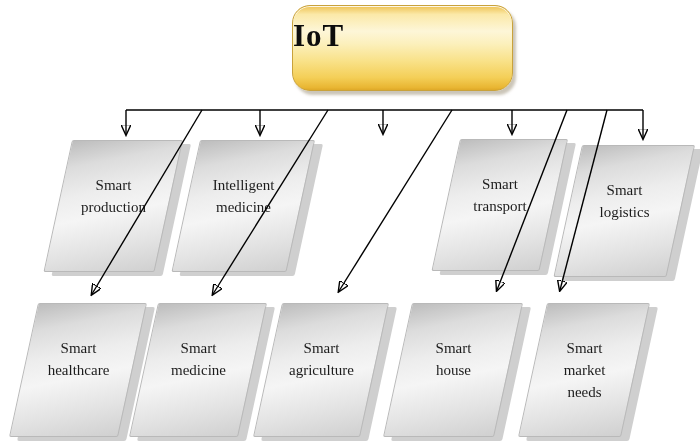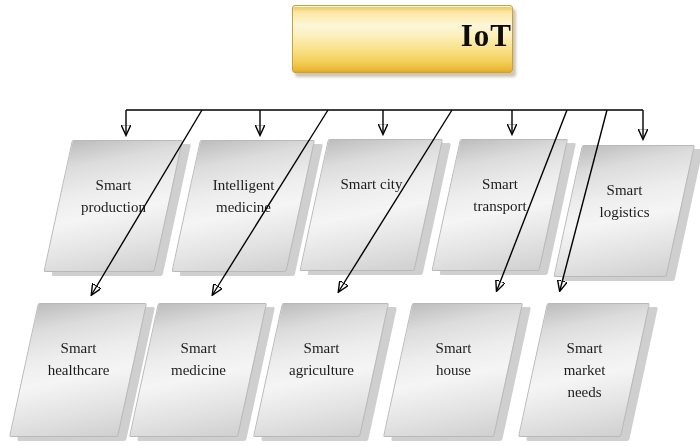--- a/index.html
+++ b/index.html
@@ -2,27 +2,27 @@
 <html><head>
 <meta charset="utf-8">
 <style>
   html,body{margin:0;padding:0;background:#ffffff;}
   .canvas{
     position:relative;width:700px;height:446px;background:#ffffff;overflow:hidden;
     font-family:"Liberation Serif","DejaVu Serif",serif;
   }
   
   .root-node{
-    position:absolute;left:292px;top:5px;width:221px;height:68px;
-    border-radius:3px;border:1px solid #c9a23b;box-sizing:border-box;
+    position:absolute;left:292px;top:5px;width:221px;height:86px;
+    border-radius:18px;border:1px solid #c9a23b;box-sizing:border-box;
     background:linear-gradient(to bottom,
       #eec253 0%, #fbe9a8 10%, #fdf6d8 30%, #fcf0bc 45%,
       #f9e28a 65%, #f4cf58 85%, #e9b633 97%, #dfa928 100%);
     box-shadow:3px 4px 3px rgba(160,150,125,0.55), inset 0 1px 0 rgba(255,255,255,0.85);
-    text-align:right;z-index:5;
+    text-align:left;z-index:5;
   }
   .root-label{
     display:block;padding-top:12px;font-size:31px;font-weight:bold;color:#0d0d0d;
     letter-spacing:1px;
   }
   
   .node{position:absolute;}
   .node .shadow{
     position:absolute;inset:0;background:#c7c7c7;opacity:.85;border-radius:2px;
     transform:translate(8px,4px) skewX(-12.2deg);transform-origin:0 0;z-index:1;
@@ -69,25 +69,20 @@
     <div class="shadow"></div>
     <div class="panel"></div>
     <div class="label">Smart
 production</div>
   </div>
   <div class="node n2">
     <div class="shadow"></div>
     <div class="panel"></div>
     <div class="label">Intelligent
 medicine</div>
-  </div>
-  <div class="node n3">
-    <div class="shadow"></div>
-    <div class="panel"></div>
-    <div class="label">Smart city</div>
   </div>
   <div class="node n4">
     <div class="shadow"></div>
     <div class="panel"></div>
     <div class="label">Smart
 transport</div>
   </div>
   <div class="node n5">
     <div class="shadow"></div>
     <div class="panel"></div>

